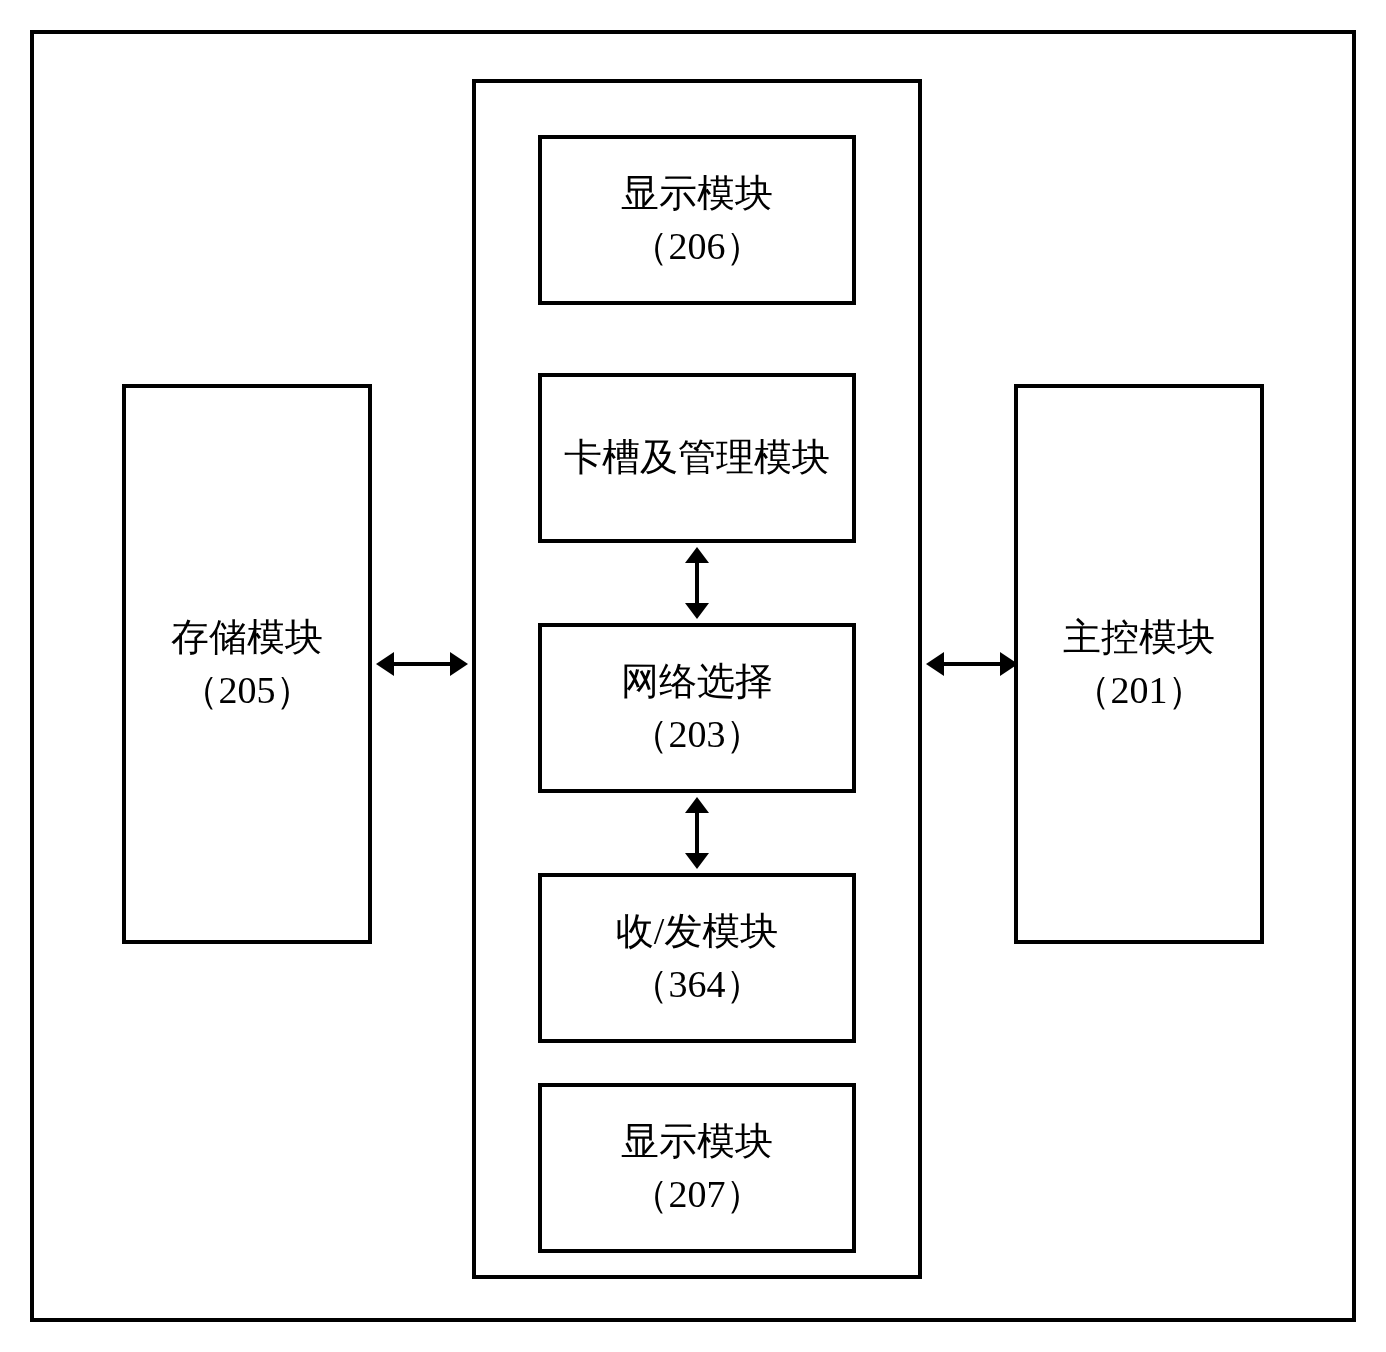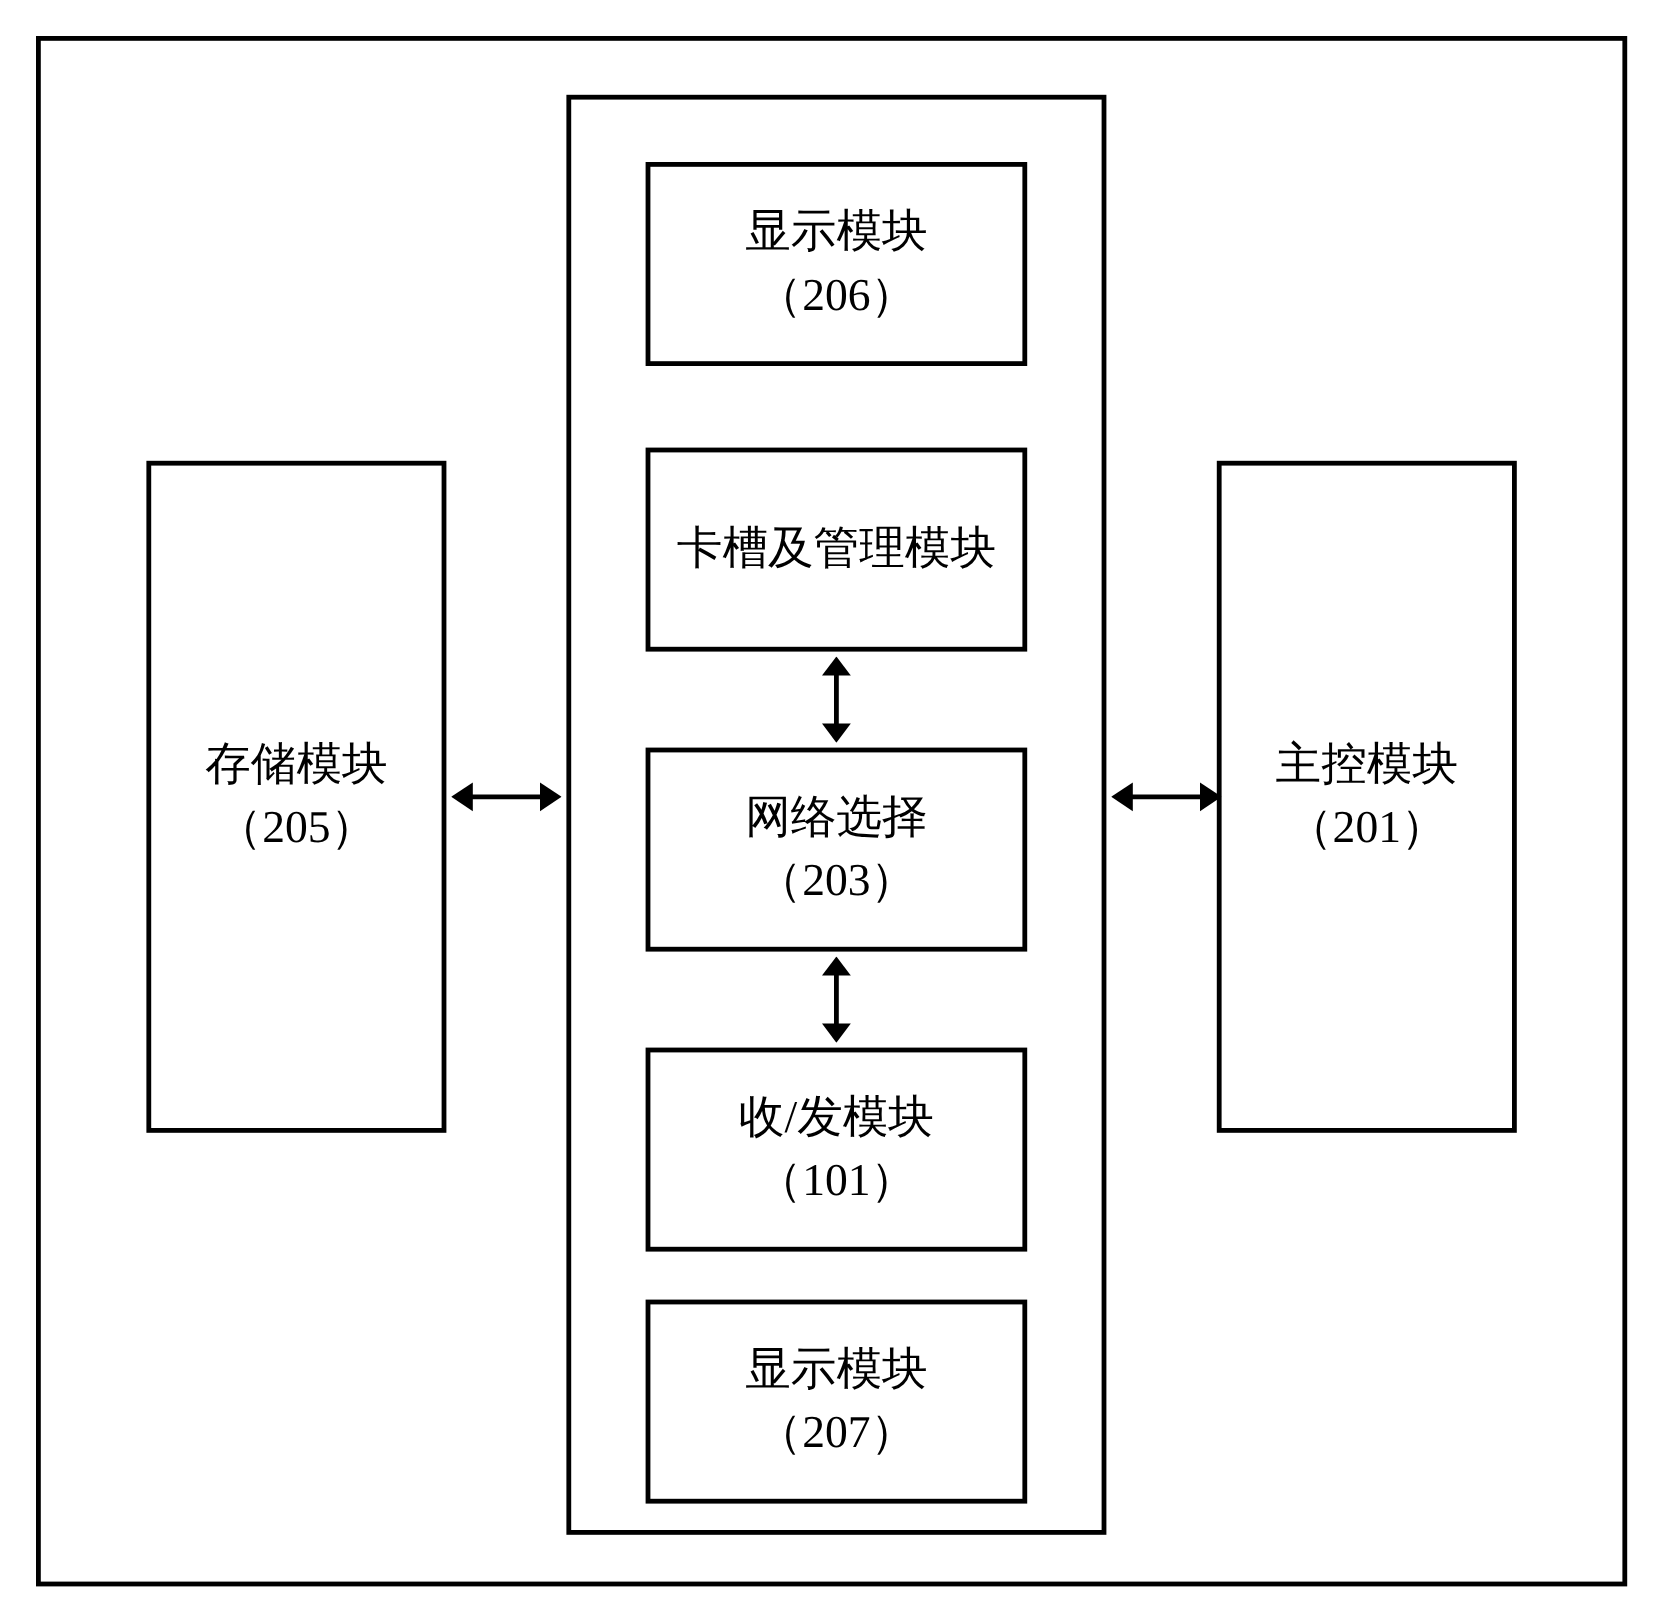--- a/index.html
+++ b/index.html
@@ -108,21 +108,21 @@
       <div>卡槽及管理模块</div>
     </div>
 
     <div class="inner-box box-203">
       <div>网络选择</div>
       <div>（203）</div>
     </div>
 
     <div class="inner-box box-204">
       <div>收/发模块</div>
-      <div>（101）</div>
+      <div>（364）</div>
     </div>
 
     <div class="inner-box box-207">
       <div>显示模块</div>
       <div>（207）</div>
     </div>
 
     <div class="arrow" style="left:50%; top:464px; transform:translateX(-50%);">
       <svg width="40" height="72" viewBox="0 0 40 72">
         <line x1="20" y1="12" x2="20" y2="60" stroke="#000" stroke-width="4"></line>

